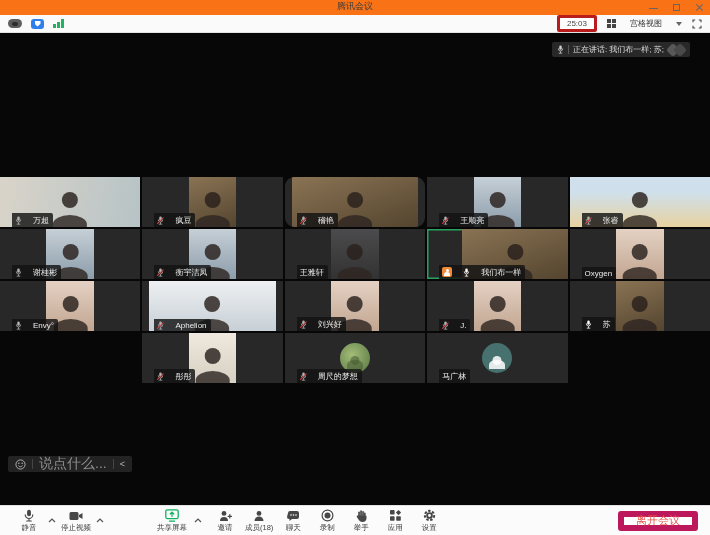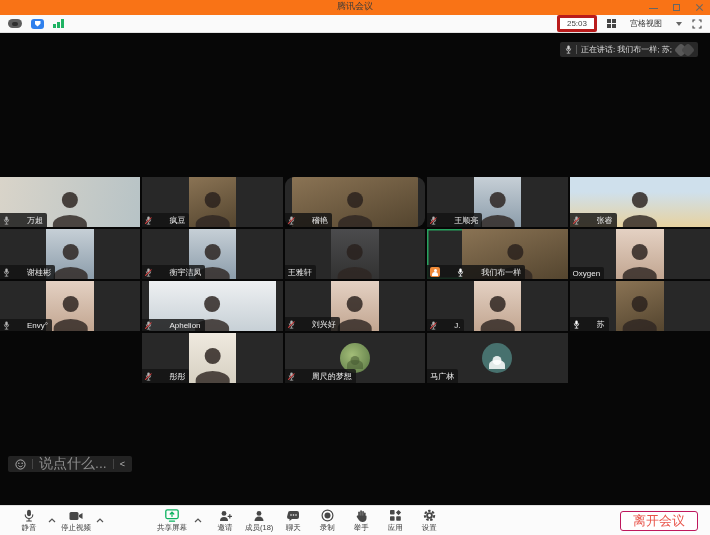--- a/index.html
+++ b/index.html
@@ -34,21 +34,21 @@
   .viewbtn { display:flex; align-items:center; gap:14px; cursor:pointer; }
   .gridglyph { display:grid; grid-template-columns:4px 4px; grid-template-rows:4px 4px; gap:1px; }
   .gridglyph i { background:#444; }
   .viewlabel { font-size:8px; color:#333; }
   .caret { width:0; height:0; border-left:3px solid transparent; border-right:3px solid transparent; border-top:4px solid #666; }
   .fsicon svg { display:block; }
 
   
   .stage { flex:1; position:relative; background:#070707; }
 
-  .toast { position:absolute; top:9px; right:12px; height:15px; background:rgba(42,42,42,.95);
+  .toast { position:absolute; top:9px; right:20px; height:15px; background:rgba(42,42,42,.95);
            border-radius:2px; display:flex; align-items:center; gap:4px; padding:4px 5px; }
   .toast .tmic { color:#cfcfcf; display:flex; }
   .toast .tdiv { width:1px; height:9px; background:#5a5a5a; }
   .toast .ttext { font-size:8px; color:#ddd; white-space:nowrap; }
   .toast .tavs { display:flex; }
   .toast .tavs i { width:10px; height:10px; border-radius:3px; transform:rotate(45deg); display:block; }
   .toast .tavs i:nth-child(1){background:#585858;} .toast .tavs i:nth-child(2){background:#494949; margin-left:-3px;}
 
   
   .grid { position:absolute; left:0; top:144px; width:710px;
@@ -74,21 +74,21 @@
   
   .ph { position:absolute; left:50%; bottom:0; transform:translateX(-50%); width:60%; height:70%; }
   .ph::before { content:''; position:absolute; left:50%; top:0; transform:translateX(-50%);
                 width:16px; height:16px; border-radius:50%; background:rgba(40,32,28,.82); }
   .ph::after { content:''; position:absolute; left:50%; bottom:-6px; transform:translateX(-50%);
                width:34px; height:18px; border-radius:50% 50% 0 0; background:rgba(46,38,34,.82); }
   .v-avatar .ph::before { width:9px; height:9px; background:rgba(255,255,255,.85); top:4px; }
   .v-avatar .ph::after { width:16px; height:9px; bottom:4px; background:rgba(255,255,255,.85); }
   .t-green .ph::before,.t-green .ph::after { background:rgba(70,90,50,.55); }
 
-  .plabel { position:absolute; left:0; bottom:0; max-width:96%; display:flex; align-items:center; gap:17px;
+  .plabel { position:absolute; left:12px; bottom:0; max-width:96%; display:flex; align-items:center; gap:11px;
             background:rgba(18,18,18,.82); padding:1.5px 4px 1.5px 3px; border-radius:0 2px 0 0; }
   .pname { font-size:8px; color:#ececec; white-space:nowrap; overflow:hidden; text-overflow:ellipsis; }
   .pbadge { width:10px; height:10px; border-radius:2px; background:#ef8a38; position:relative; flex:none; }
   .pbadge::before { content:''; position:absolute; left:3.5px; top:1.5px; width:3px; height:3px; border-radius:50%; background:#fff; }
   .pbadge::after { content:''; position:absolute; left:2px; bottom:1.5px; width:6px; height:3.5px; border-radius:3px 3px 0 0; background:#fff; }
   .mic { position:relative; display:flex; color:#b5b5b5; flex:none; }
   .mic-speaking { color:#fff; }
   .mic-muted::after { content:''; position:absolute; left:-1px; top:45%; width:9px; height:1.4px;
                       background:#e04343; transform:rotate(-45deg); border-radius:1px; }
 
@@ -104,22 +104,22 @@
   .bottombar { height:30px; background:#fbfbfb; border-top:1px solid #e3e3e3;
                display:flex; align-items:center; padding:0 12px; }
   .tb-items { display:flex; align-items:center; height:100%; }
   .tb-item { display:flex; flex-direction:column; align-items:center; justify-content:center;
              min-width:34px; padding:0 3px; cursor:pointer; }
   .tb-item[data-name="share-screen-button"] { margin-left:48px; margin-right:2px; }
   .tb-item[data-name="invite-button"] { margin-left:4px; }
   .tb-icon { height:14px; display:flex; align-items:center; color:#474747; }
   .tb-label { font-size:7.5px; color:#3c3c3c; white-space:nowrap; margin-top:0px; }
   .tb-chev { width:12px; height:100%; display:flex; align-items:center; justify-content:center; cursor:pointer; color:#555; }
-  .leave-btn { margin-left:auto; height:20px; padding:0 12px; background:#fff; border:1px solid #be185d;
-               border-radius:3px; color:#e8544a; font-size:13px; display:flex; align-items:center; cursor:pointer; }
+  .leave-btn { margin-left:auto; height:20px; padding:0 12px; background:#fff; border:6px solid #be185d;
+               border-radius:3px; color:#e8544a; font-size:11px; display:flex; align-items:center; cursor:pointer; }
 </style>
 </head>
 <body>
 
 <div class="app" data-name="meeting-window">
 
   <div class="titlebar" data-name="title-bar">
     <span class="title" data-name="window-title">腾讯会议</span>
     <div class="winctl" data-name="window-controls">
       <span class="wc wc-min" data-name="minimize-icon"></span>

